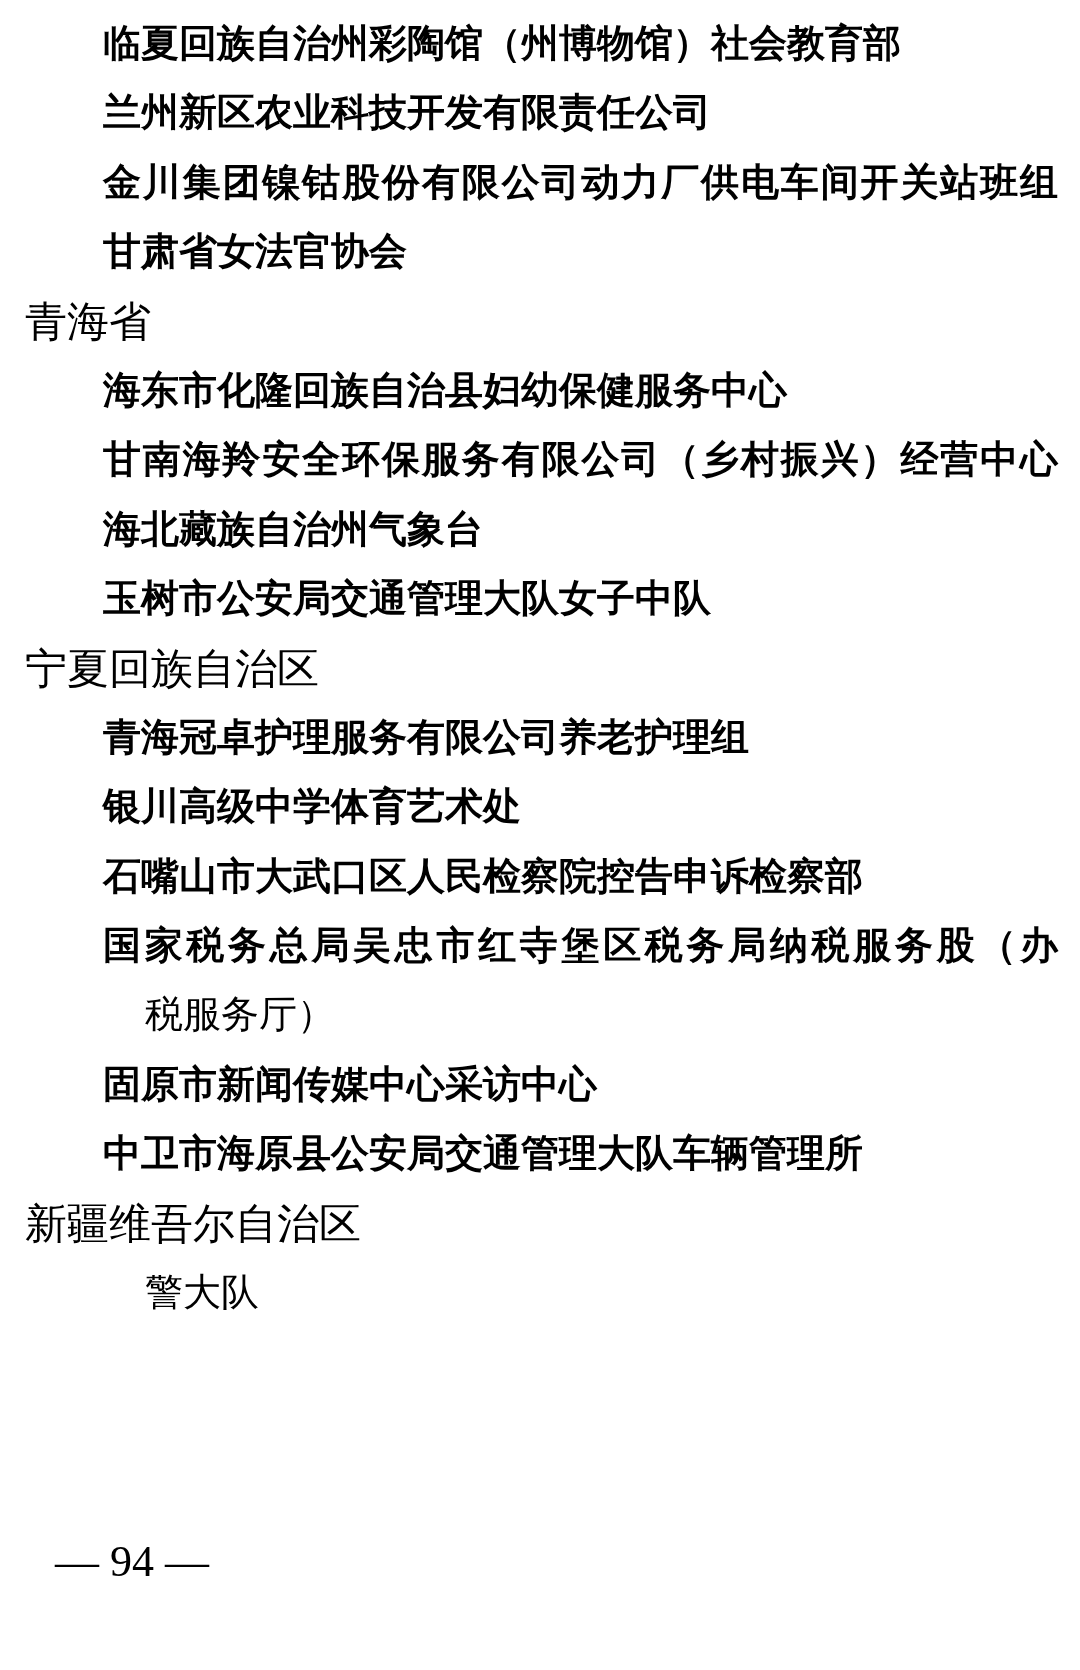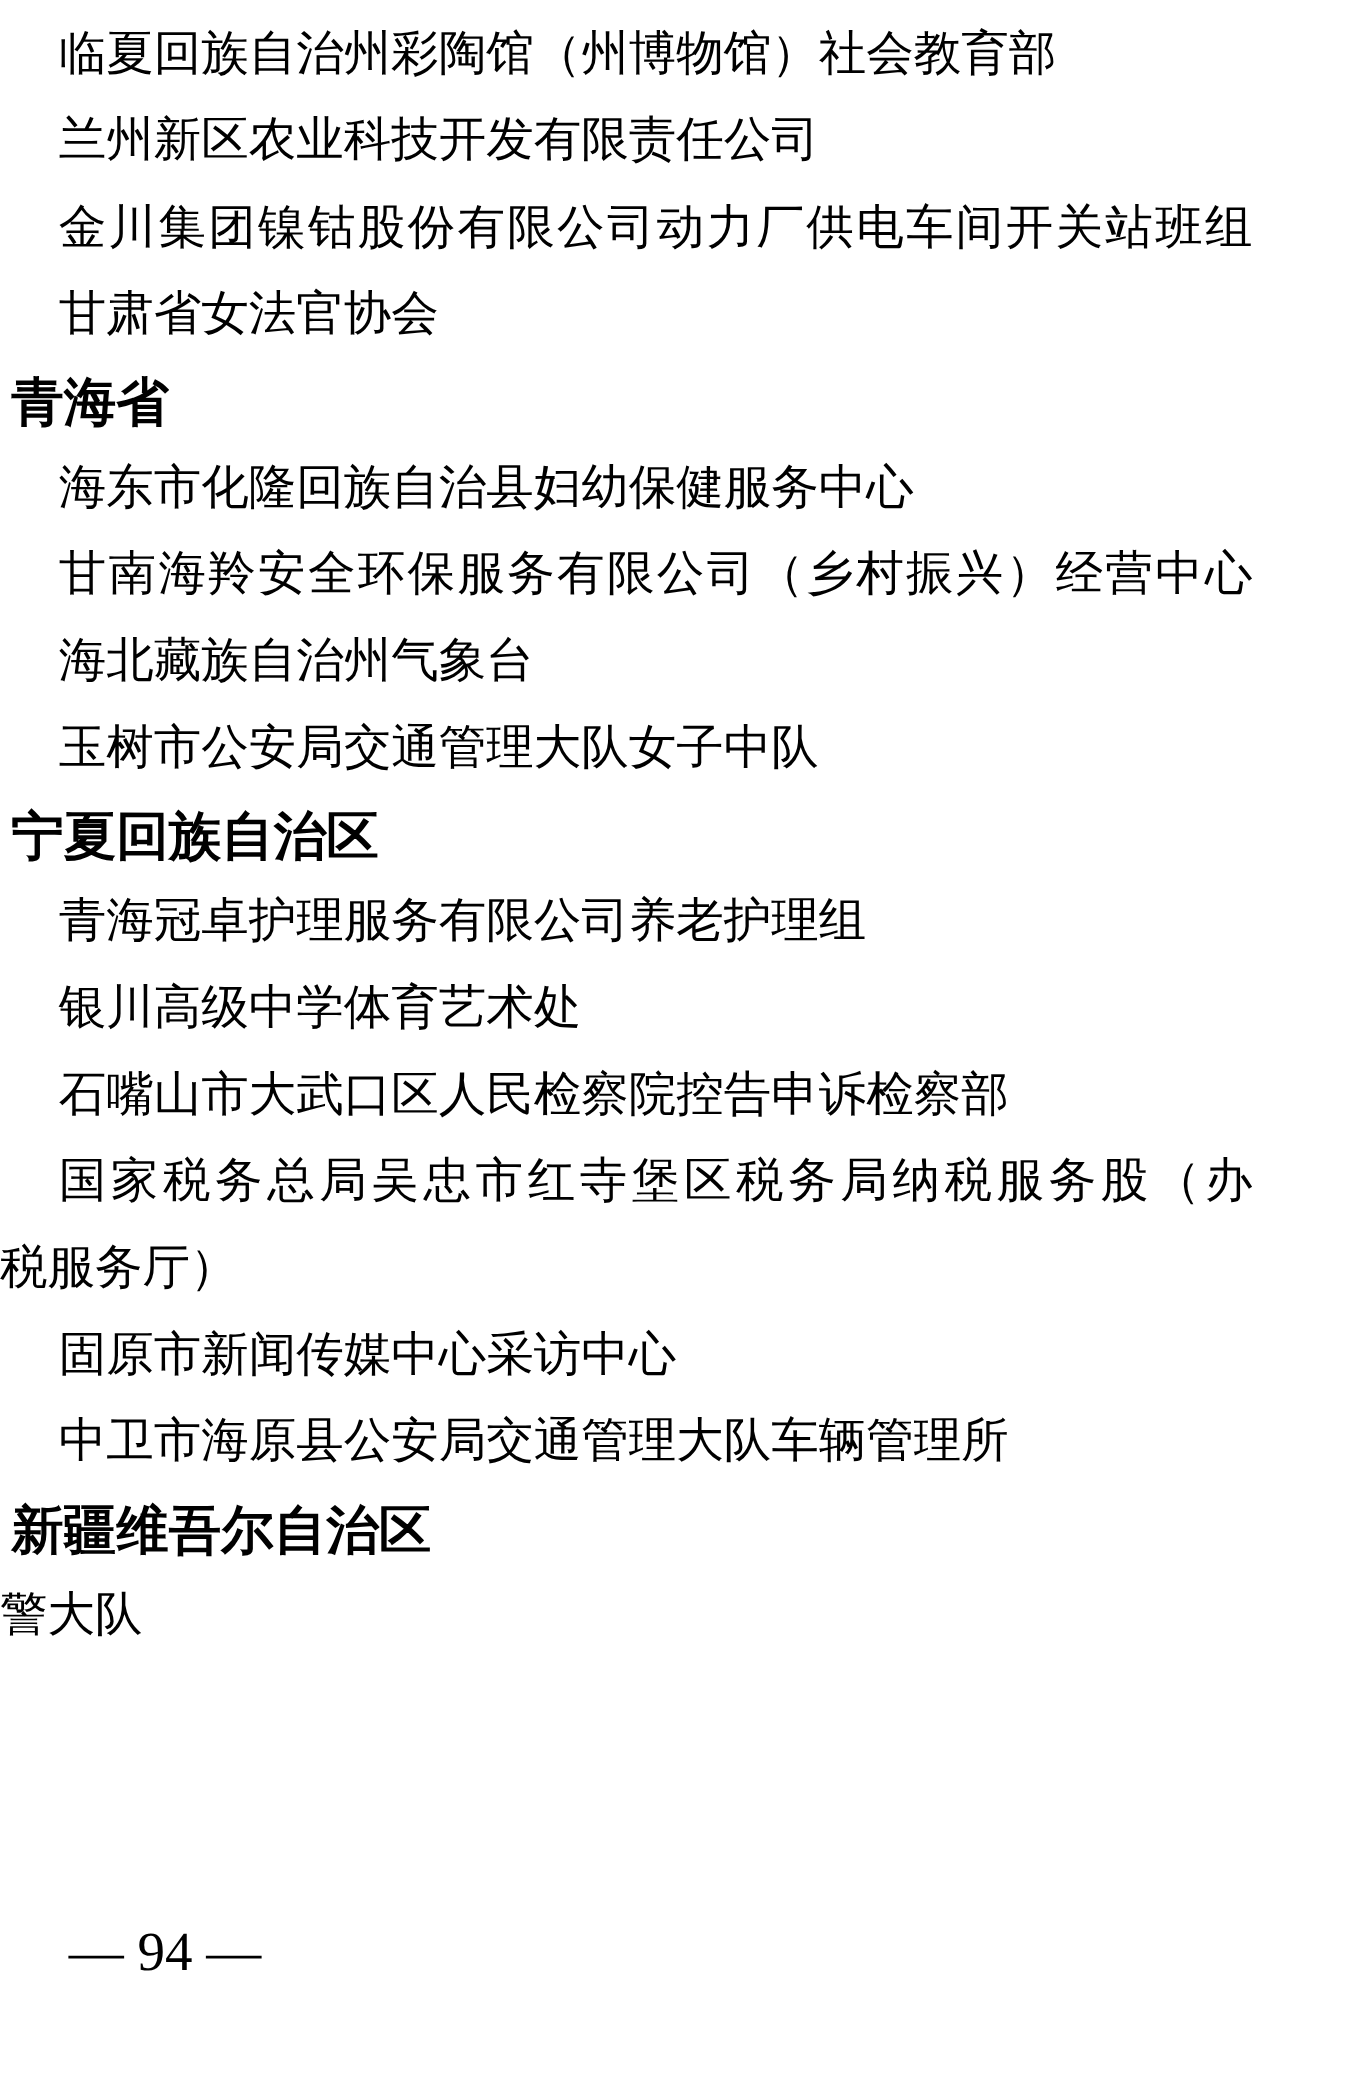--- a/index.html
+++ b/index.html
@@ -24,29 +24,31 @@
   }
   .line {
     height: 69.4px;
     line-height: 69.4px;
     white-space: nowrap;
     font-size: 38px;
     letter-spacing: 0;
     color: #000000;
   }
   .line.heading {
-    margin-left: 9px;
+    margin-left: 25px;
     font-family: "Liberation Sans", sans-serif;
-    font-weight: bold;
+    font-weight: normal;
     font-size: 42px;
   }
   .line.entry {
-    margin-left: 47px;
+    margin-left: 103px;
+    font-weight: bold;
   }
   .line.cont {
+    margin-left: 145px;
   }
   .line.full {
     width: 955px;
     white-space: normal;
     text-align: justify;
     text-align-last: justify;
   }
   .page-number {
     position: absolute;
     left: 55px;

